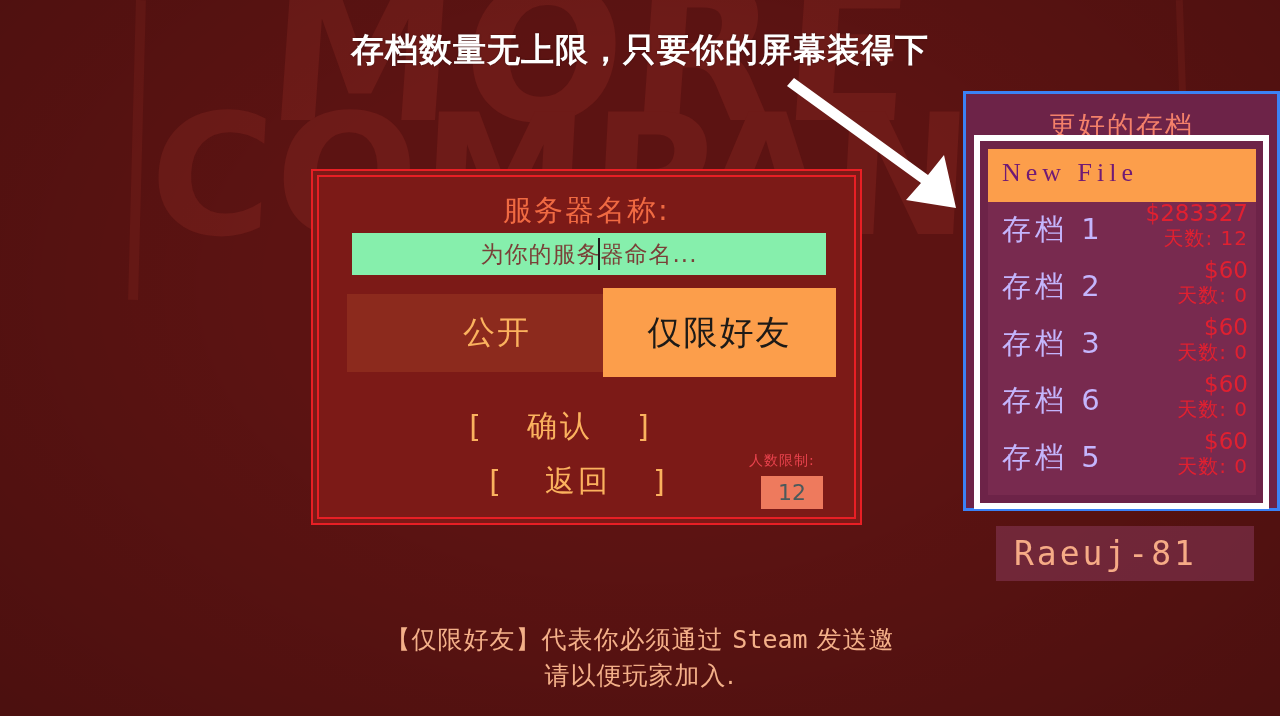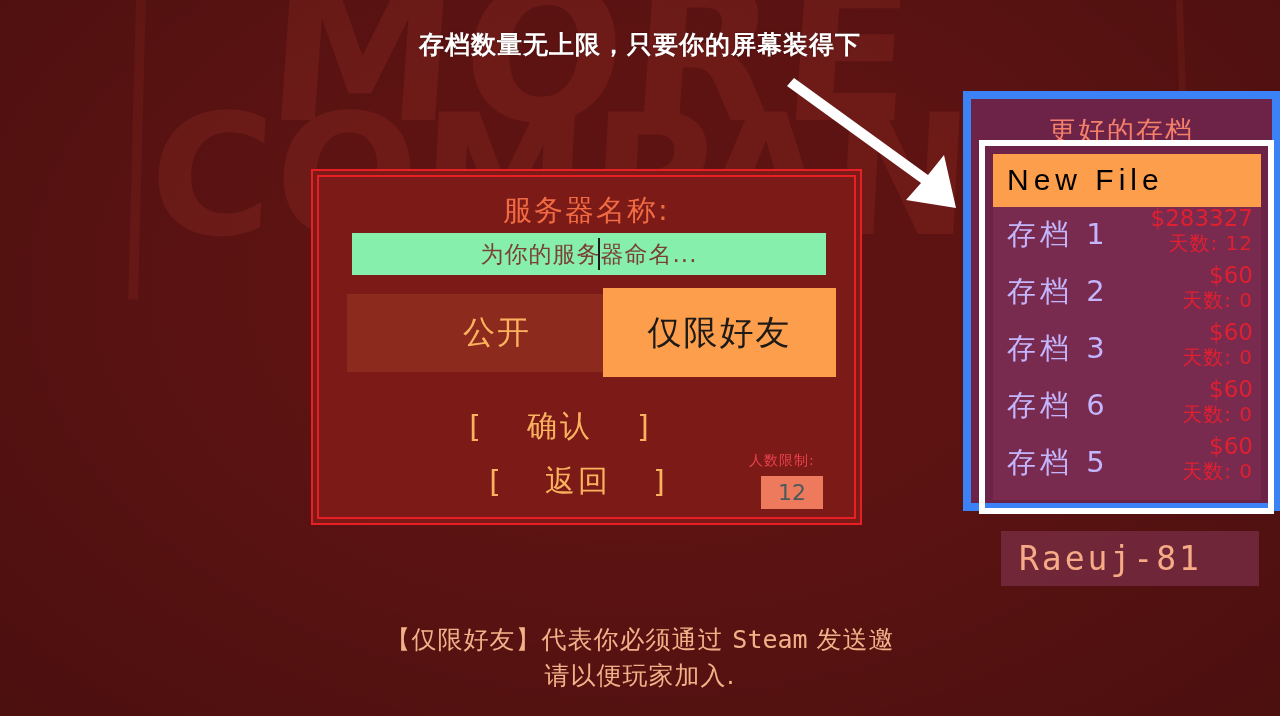--- a/index.html
+++ b/index.html
@@ -64,21 +64,21 @@
     background: radial-gradient(ellipse at 50% 40%, rgba(0,0,0,0) 40%, rgba(0,0,0,0.18) 100%);
   }
 
   
   .annotation-text {
     position: absolute;
     left: 0; top: 28px;
     width: 1280px;
     text-align: center;
     color: #ffffff;
-    font-size: 25px;
+    font-size: 33px;
     font-weight: bold;
     font-family: "DejaVu Sans", sans-serif;
     letter-spacing: 1px;
     text-shadow: 0 0 2px rgba(0,0,0,0.35);
   }
   .annotation-arrow {
     position: absolute;
     left: 770px; top: 60px;
     width: 210px; height: 165px;
     pointer-events: none;
@@ -240,21 +240,21 @@
   }
 
   
   .save-panel {
     position: absolute;
     left: 963px;
     top: 91px;
     width: 317px;
     height: 420px;
     background: #6d2348;
-    border: 8px solid #3b82f6;
+    border: 3px solid #3b82f6;
     box-sizing: border-box;
   }
   .save-panel-title {
     position: absolute;
     left: 0; top: 14px;
     width: 100%;
     text-align: center;
     color: #f4806a;
     font-size: 27px;
     letter-spacing: 2px;
@@ -291,24 +291,24 @@
   .save-row .slot-name {
     position: absolute;
     left: 14px;
     top: 8px;
     color: #c4b5fd;
     font-size: 29px;
     letter-spacing: 4px;
     font-family: "DejaVu Sans", sans-serif;
   }
   .save-row.new-file .slot-name {
-    color: #000000;
-    font-size: 30px;
+    color: #701a75;
+    font-size: 26px;
     letter-spacing: 5px;
-    font-family: Liberation Sans, sans-serif;
+    font-family: Liberation Serif, serif;
     top: 9px;
   }
   .save-row .slot-money {
     position: absolute;
     right: 8px;
     top: -2px;
     color: #e02030;
     font-size: 23px;
     letter-spacing: 0px;
     font-family: "DejaVu Sans", sans-serif;

